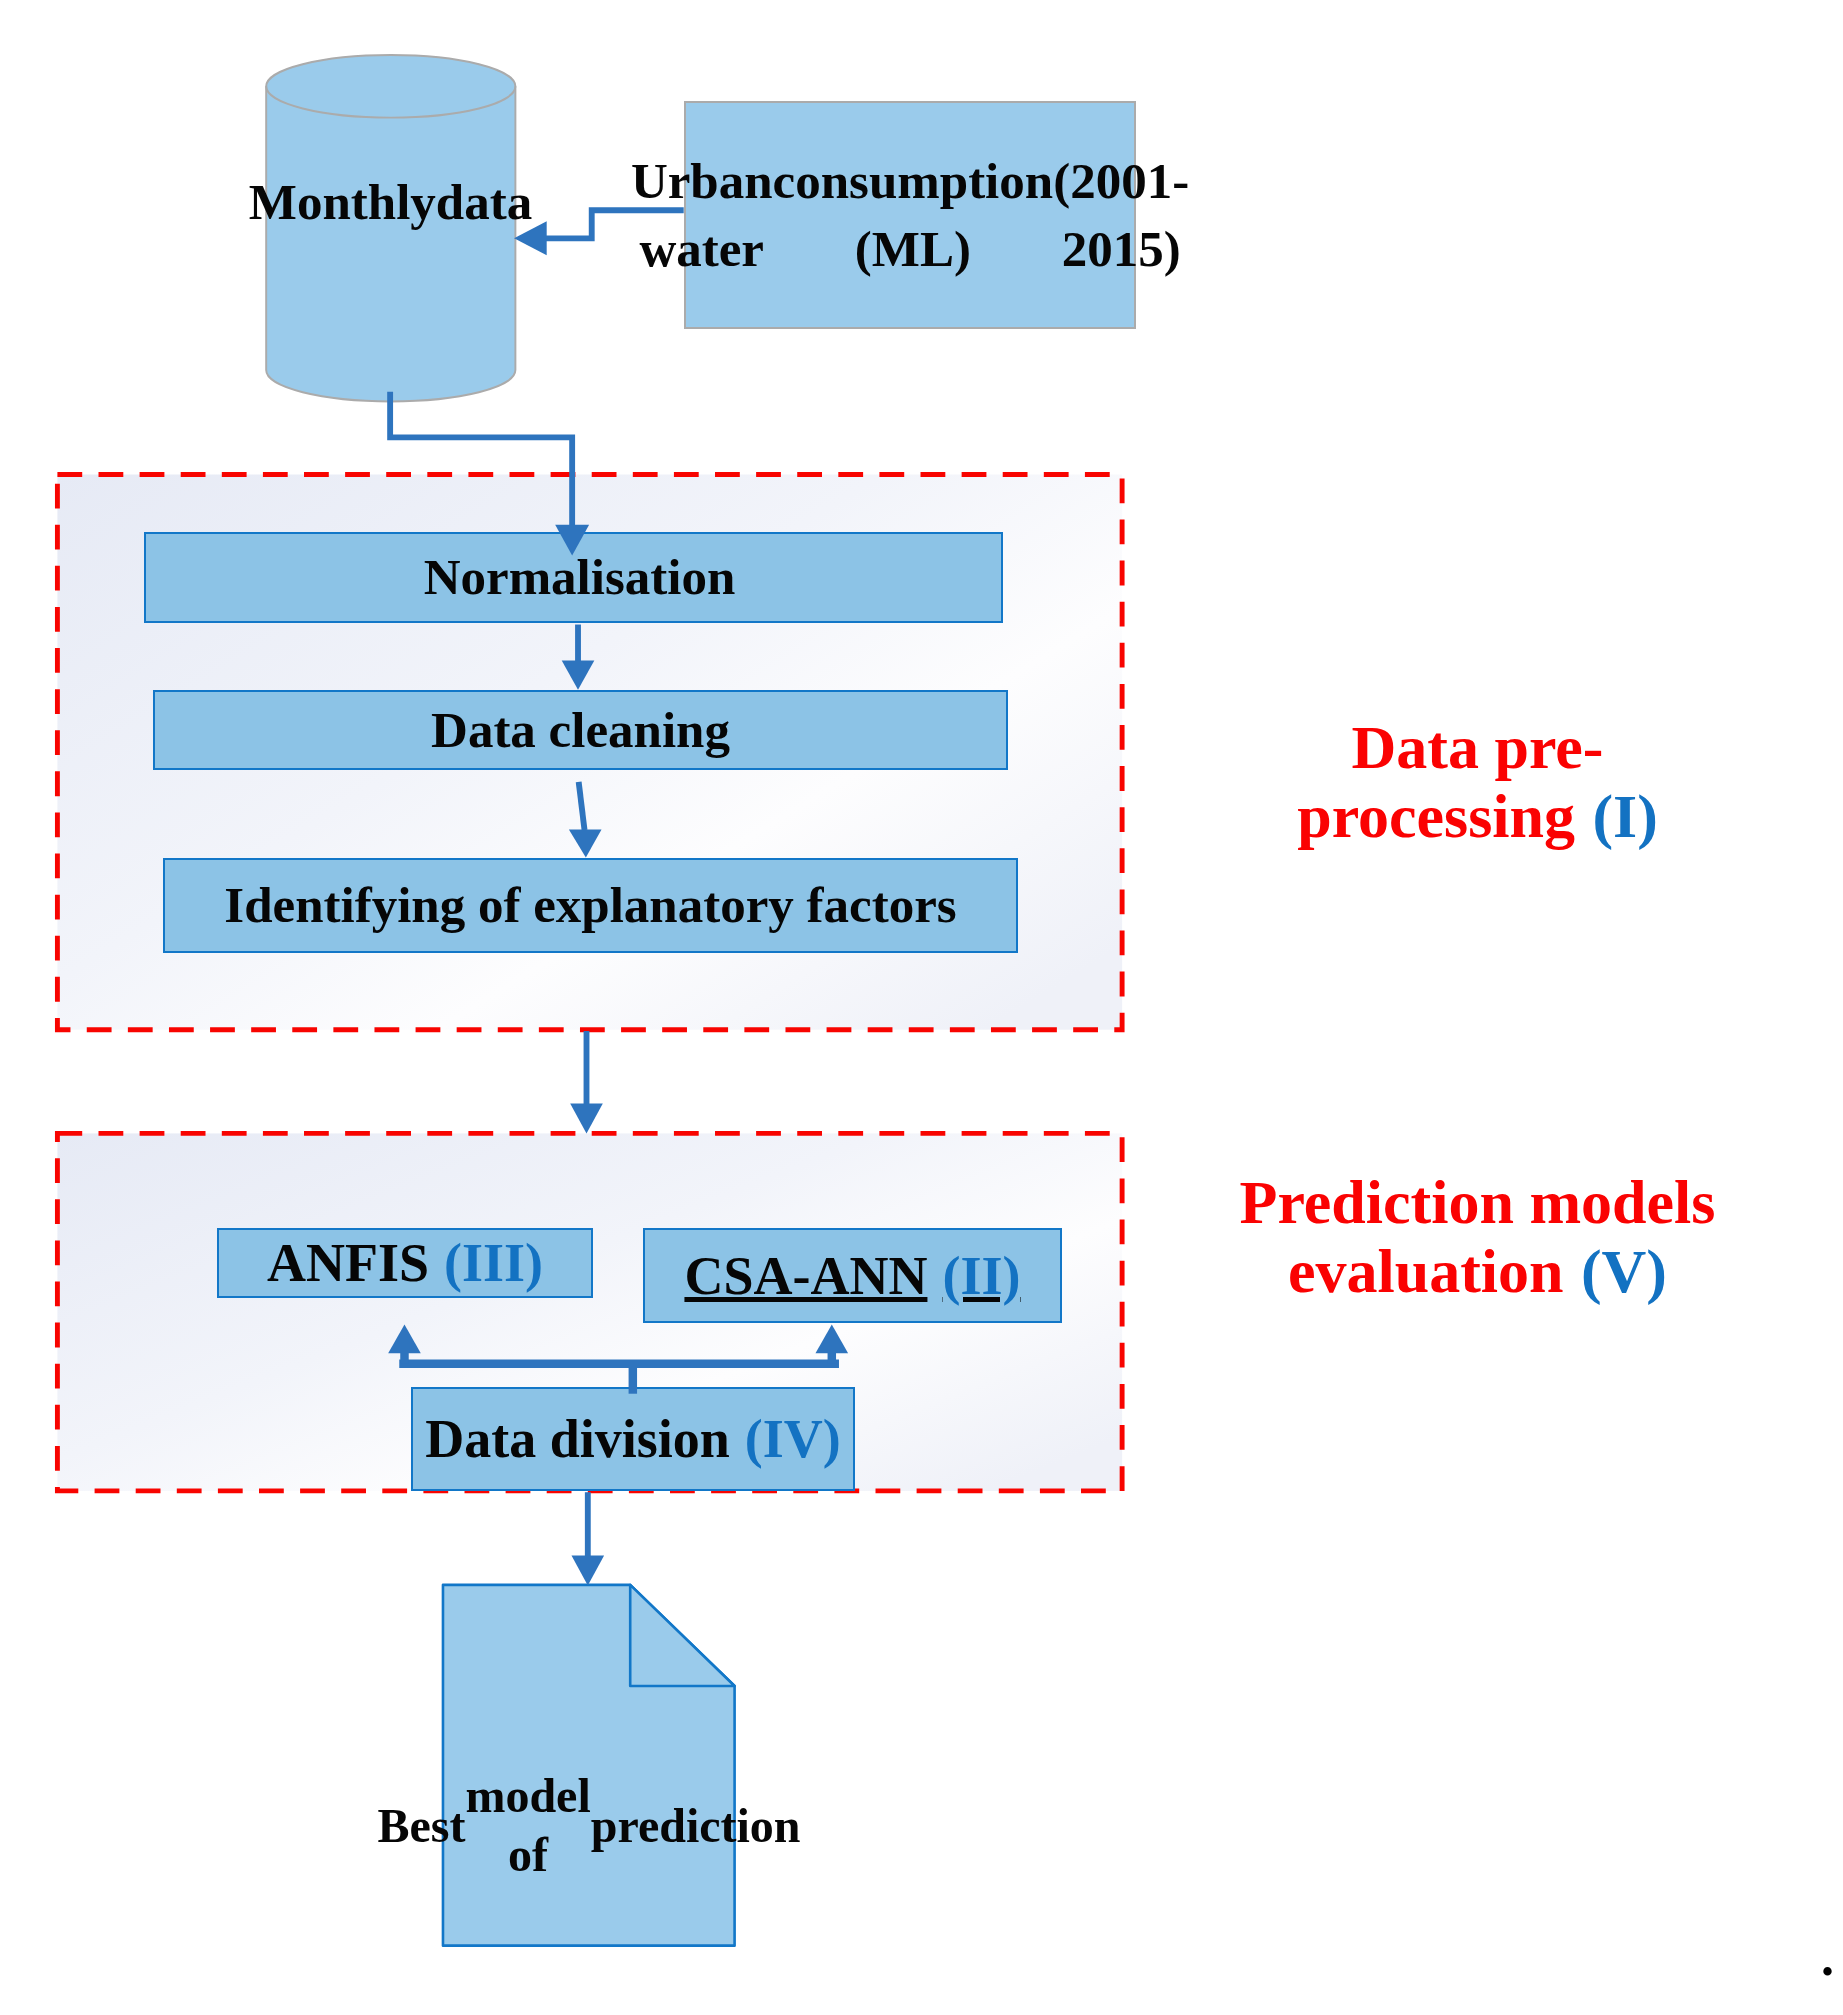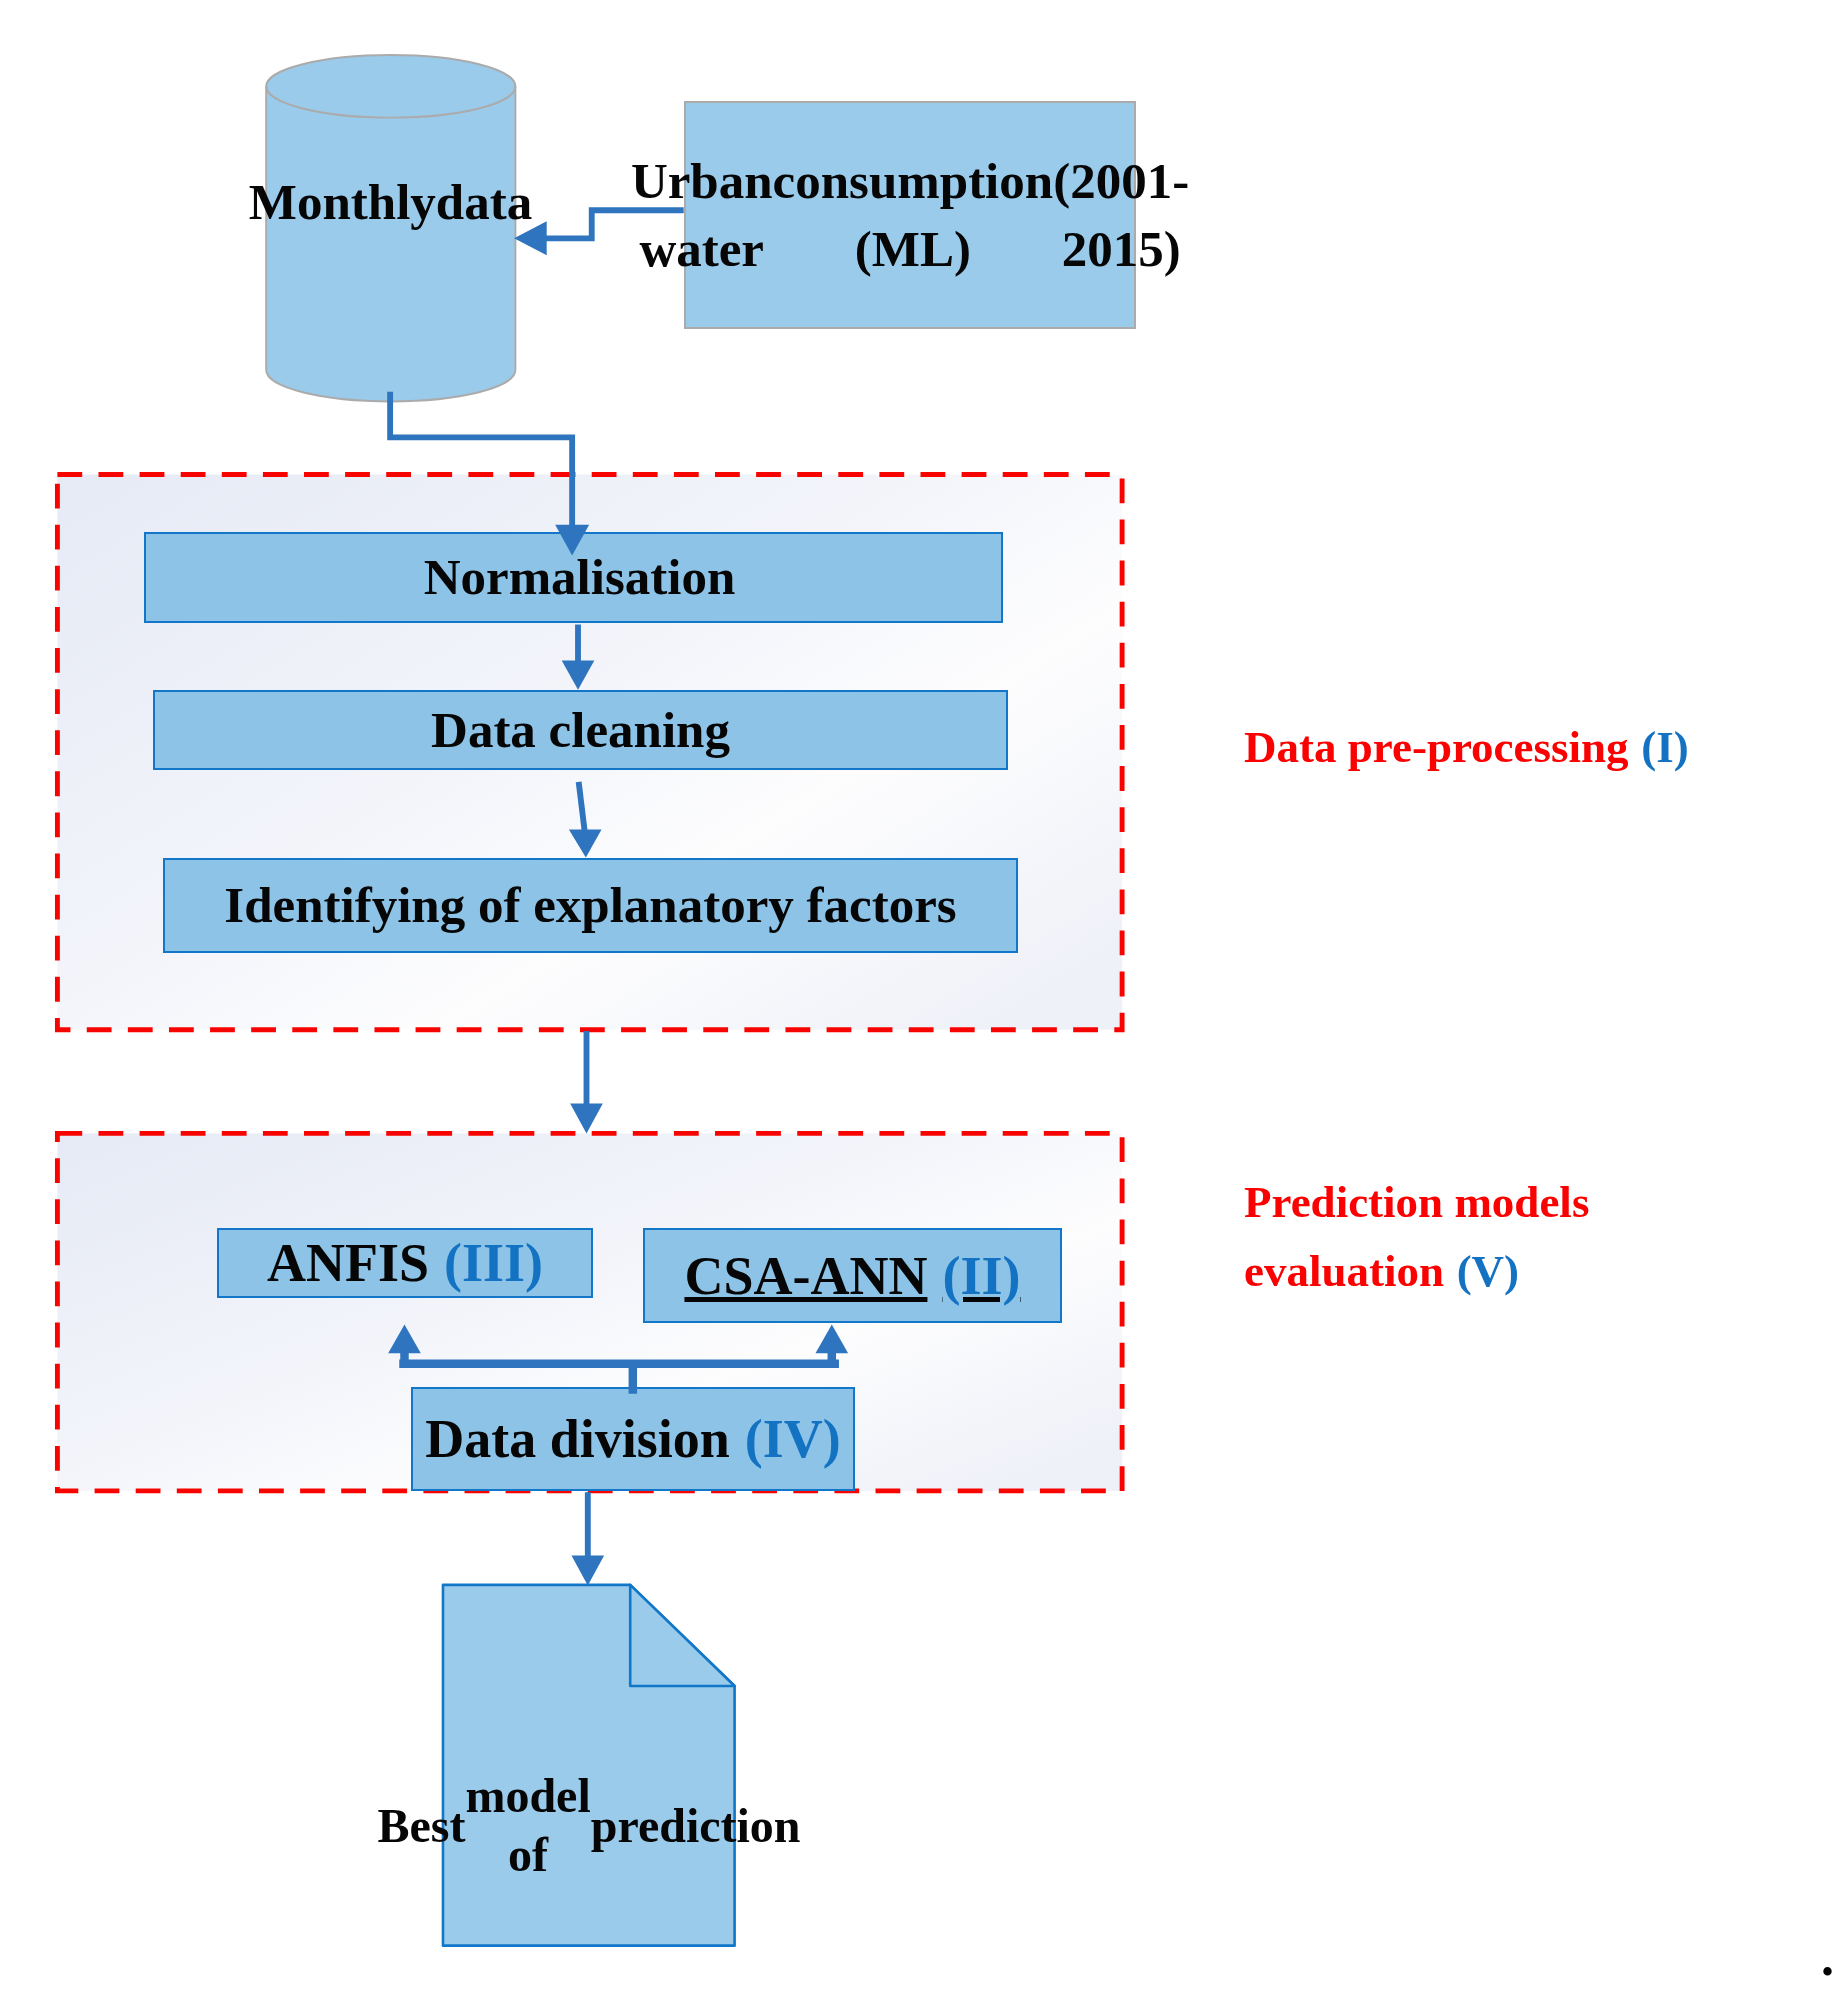--- a/index.html
+++ b/index.html
@@ -27,21 +27,21 @@
   .numeral{color:var(--numeral-blue);margin-left:0.28em;}
   #urban-box{left:684px;top:101px;width:452px;height:228px;font-size:51px;line-height:68px;}
   #cylinder-text{left:266px;top:168px;width:249px;font-size:51px;line-height:69px;z-index:2;}
   #norm-box{left:144px;top:532px;width:859px;height:91px;padding-left:12px;}
   #clean-box{left:153px;top:690px;width:855px;height:80px;}
   #ident-box{left:163px;top:858px;width:855px;height:95px;}
   #anfis-box{left:217px;top:1228px;width:376px;height:70px;}
   #csa-box{left:643px;top:1228px;width:419px;height:95px;text-decoration:underline;}
   #division-box{left:411px;top:1387px;width:444px;height:104px;justify-content:center;}
   #document-text{left:443px;top:1766px;width:292px;font-size:48px;line-height:59px;z-index:2;}
-  .section-label{position:absolute;z-index:2;left:1244px;width:587px;text-align:left;font-size:45px;line-height:69px;color:var(--red-text);}
+  .section-label{position:absolute;z-index:2;left:1184px;width:587px;text-align:center;font-size:62px;line-height:69px;color:var(--red-text);}
   #label-preprocessing{top:713px;}
   #label-evaluation{top:1168px;}
   #footnote-period{position:absolute;z-index:2;left:1808px;top:1928px;width:39px;text-align:center;font-size:52px;color:#000;}
   .dashed-rect{fill:url(#panelGrad);stroke:var(--dashed-red);stroke-width:7.5;stroke-dasharray:38 25;}
   .conn{stroke:var(--arrow-blue);fill:none;}
   .conn-thin{stroke-width:9;}
   .conn-thick{stroke-width:13;}
   .ahead{fill:var(--arrow-blue);stroke:none;}
   #cylinder-shape path.body{fill:var(--shape-fill-light);stroke:var(--border-gray);stroke-width:3;}
   #cylinder-shape path.rim{fill:none;stroke:var(--border-gray);stroke-width:3;}

